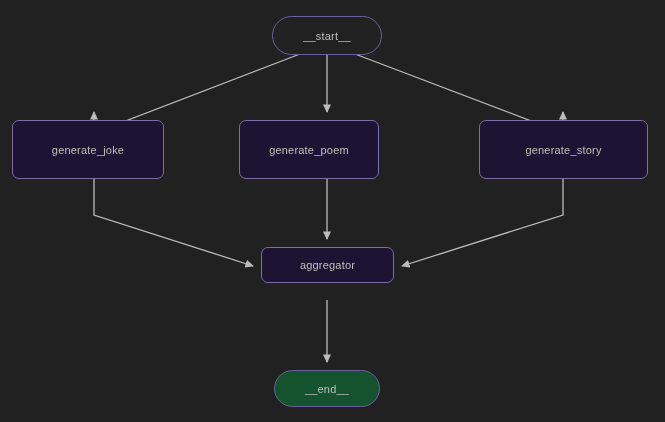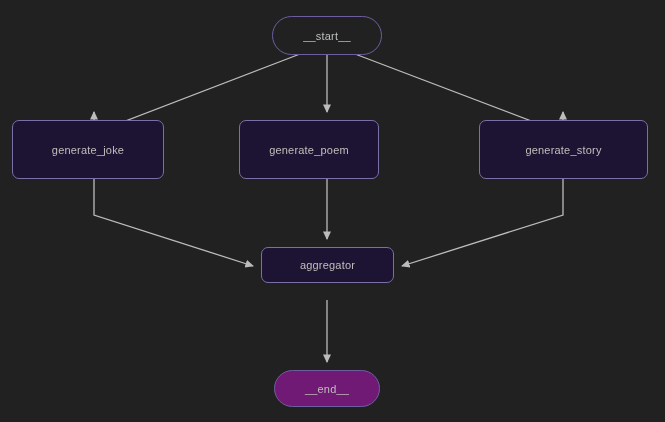--- a/index.html
+++ b/index.html
@@ -38,21 +38,21 @@
     background: #1d1433;
     border: 1.2px solid #7b6fa8;
     border-radius: 7px;
   }
   .node-terminal-start {
     background: #212121;
     border: 1.2px solid #6d5ea0;
     border-radius: 999px;
   }
   .node-terminal-end {
-    background: #701a75;
+    background: #14532d;
     border: 1.2px solid #6d5ea0;
     border-radius: 999px;
   }
 </style>
 </head>
 <body>
 
 <div id="canvas">
 
   <svg id="edge-layer" viewBox="0 0 665 422" width="665" height="422" xmlns="http://www.w3.org/2000/svg">

